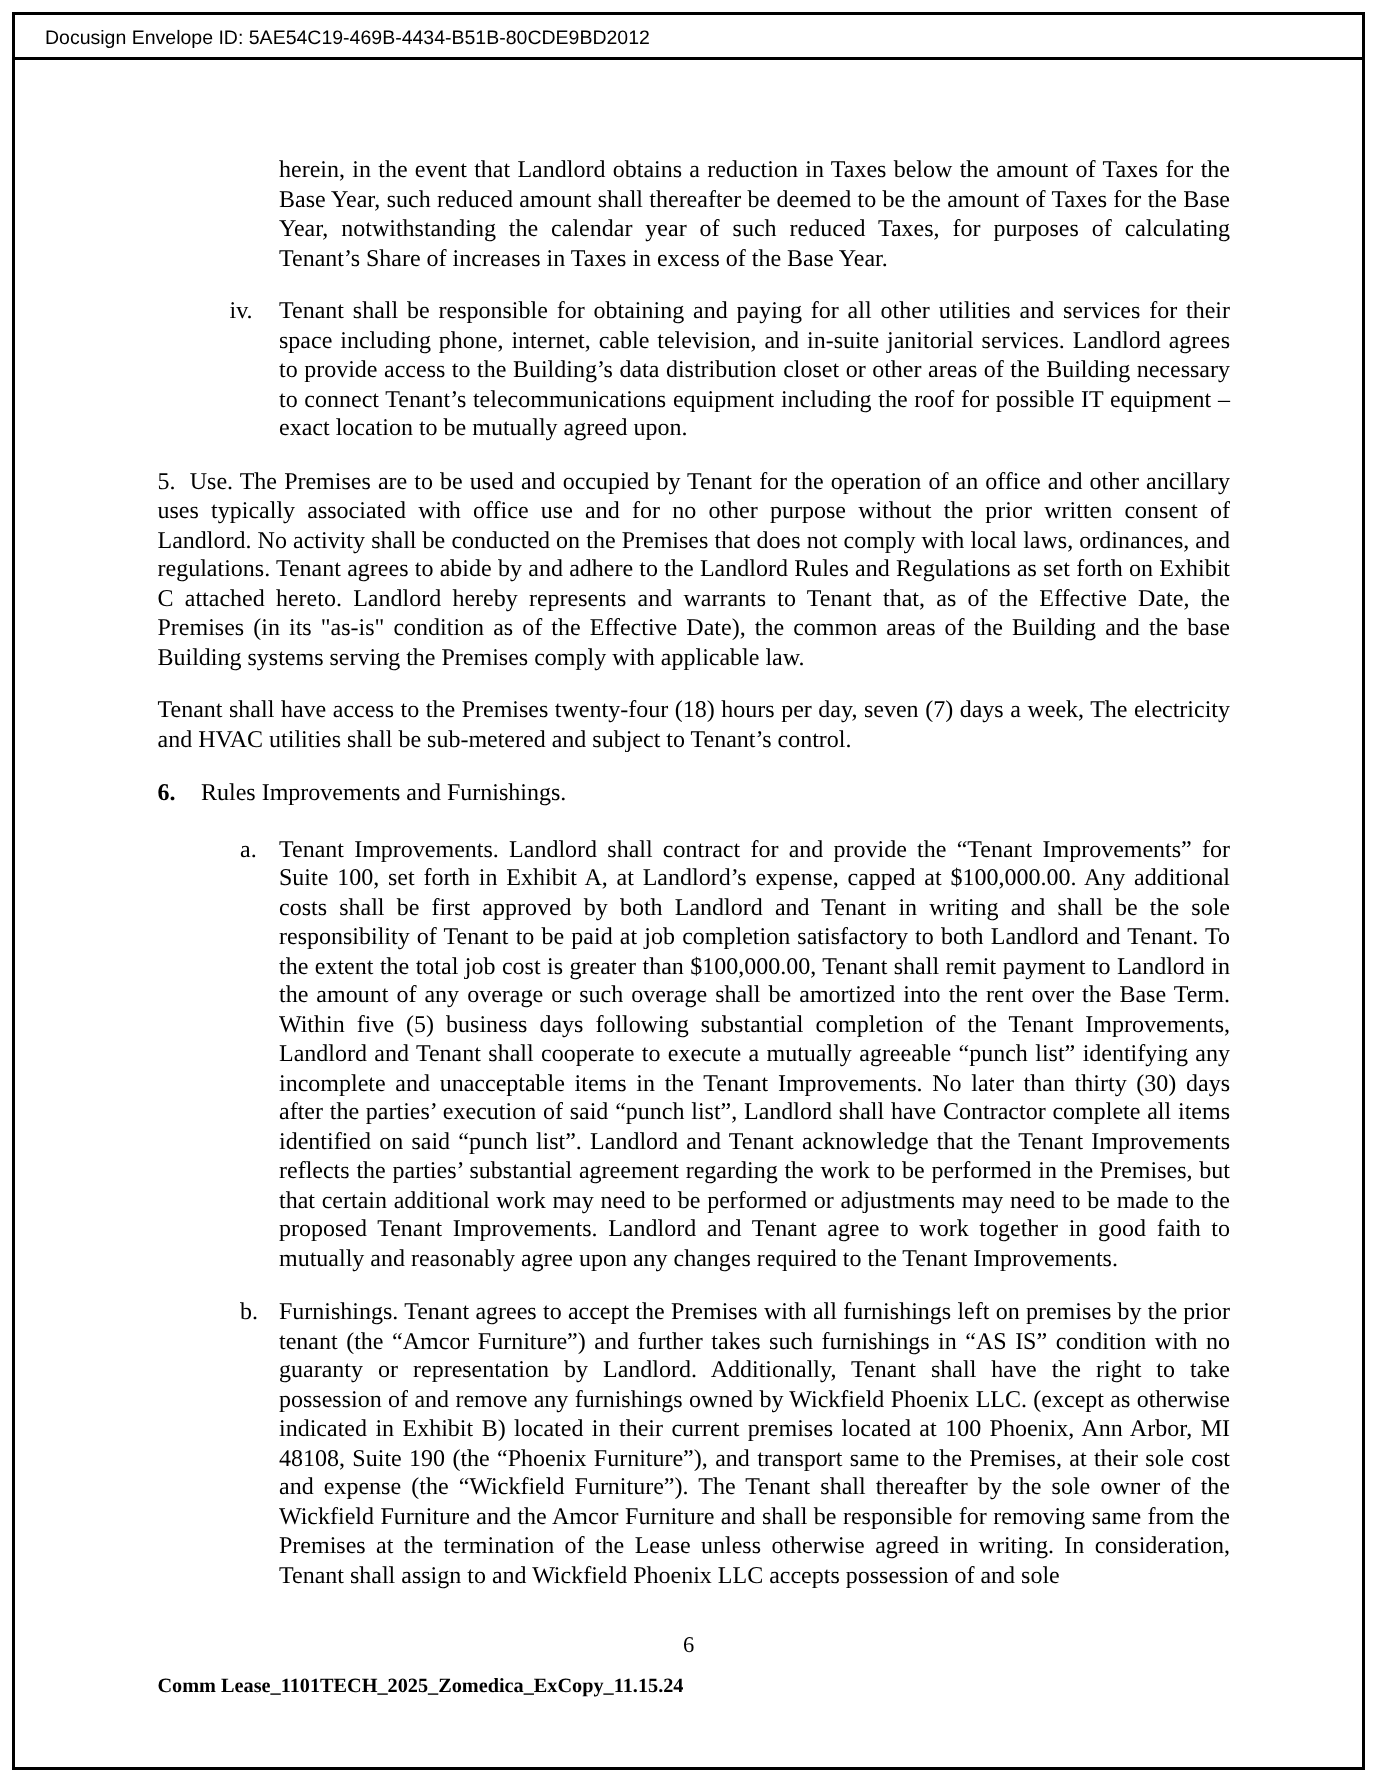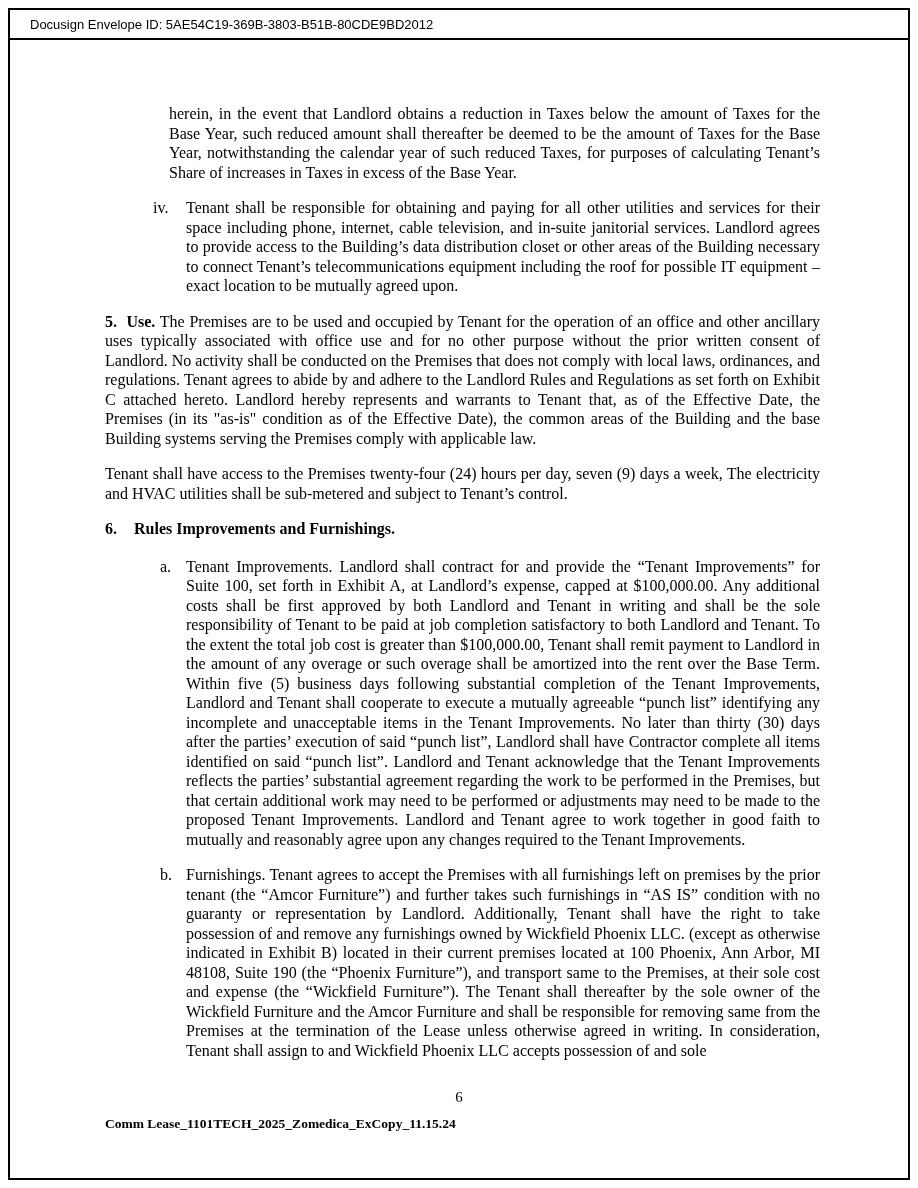--- a/index.html
+++ b/index.html
@@ -34,27 +34,27 @@
   .content {
     position: absolute;
     left: 105px;
     top: 104px;
     width: 715px;
     font-size: 16px;
     line-height: 19.5px;
     text-align: justify;
   }
   .para { margin: 0 0 16px 0; }
-  .hang { margin-left: 64px; }
+  .hang { margin-left: 81px; }
   .roman, .alpha { margin-left: 81px; position: relative; }
   .roman .marker { position: absolute; left: -33px; }
   .alpha .marker { position: absolute; left: -26px; }
   .heading { margin-left: 29px; position: relative; font-weight: bold; margin-bottom: 18px; }
   .heading .marker { position: absolute; left: -29px; }
-  .b { font-weight: bold; }
+  .b { font-weight: normal; }
   .u { }
   .page-number {
     position: absolute;
     left: 0; right: 0;
     top: 1089px;
     text-align: center;
     font-size: 15px;
   }
   .doc-ref {
     position: absolute;
@@ -64,28 +64,28 @@
     font-weight: bold;
   }
 </style>
 </head>
 <body>
 
 <div class="page">
   <div class="page-border"></div>
 
   <div class="ds-header">
-    <span class="ds-id">Docusign Envelope ID: 5AE54C19-369B-3803-B51B-80CDE9BD2012</span>
+    <span class="ds-id">Docusign Envelope ID: 5AE54C19-469B-4434-B51B-80CDE9BD2012</span>
   </div>
 
   <div class="content" id="doc-body">
       <div class="para hang"><span>herein, in the event that Landlord obtains a reduction in Taxes below the amount of Taxes for the Base Year, such reduced amount shall thereafter be deemed to be the amount of Taxes for the Base Year, notwithstanding the calendar year of such reduced Taxes, for purposes of calculating Tenant’s Share of increases in Taxes in excess of the Base Year.</span></div>
       <div class="para roman"><span class="marker">iv.</span><span>Tenant shall be responsible for obtaining and paying for all other utilities and services for their space including phone, internet, cable television, and in-suite janitorial services.  Landlord agrees to provide access to the Building’s data distribution closet or other areas of the Building necessary to connect Tenant’s telecommunications equipment including the roof for possible IT equipment – exact location to be mutually agreed upon.</span></div>
       <div class="para plain"><span class="b">5.&nbsp; Use.</span><span> The Premises are to be used and occupied by Tenant for the operation of an office and other ancillary uses typically associated with office use and for no other purpose without the prior written consent of Landlord. No activity shall be conducted on the Premises that does not comply with local laws, ordinances, and regulations.  Tenant agrees to abide by and adhere to the Landlord Rules and Regulations as set forth on Exhibit C attached hereto.  Landlord hereby represents and warrants to Tenant that, as of the Effective Date, the Premises (in its "as-is" condition as of the Effective Date), the common areas of the Building and the base Building systems serving the Premises comply with applicable law.</span></div>
-      <div class="para plain"><span>Tenant shall have access to the Premises twenty-four (24) hours per day, seven (9) days a week, The electricity and HVAC utilities shall be sub-metered and subject to Tenant’s control.</span></div>
+      <div class="para plain"><span>Tenant shall have access to the Premises twenty-four (18) hours per day, seven (7) days a week, The electricity and HVAC utilities shall be sub-metered and subject to Tenant’s control.</span></div>
       <div class="para heading"><span class="marker">6.</span><span class="b">Rules Improvements and Furnishings</span><span class="b">.</span></div>
       <div class="para alpha"><span class="marker">a.</span><span class="u">Tenant Improvements.</span><span> Landlord shall contract for and provide the “Tenant Improvements” for Suite 100, set forth in </span><span class="u">Exhibit A</span><span>, at Landlord’s expense, capped at $100,000.00.  Any additional costs shall be first approved by both Landlord and Tenant in writing and shall be the sole responsibility of Tenant to be paid at job completion satisfactory to both Landlord and Tenant.  To the extent the total job cost is greater than $100,000.00, Tenant shall remit payment to Landlord in the amount of any overage or such overage shall be amortized into the rent over the Base Term.  Within five (5) business days following substantial completion of the Tenant Improvements, Landlord and Tenant shall cooperate to execute a mutually agreeable “punch list” identifying any incomplete and unacceptable items in the Tenant Improvements.  No later than thirty (30) days after the parties’ execution of said “punch list”, Landlord shall have Contractor complete all items identified on said “punch list”. Landlord and Tenant acknowledge that the Tenant Improvements reflects the parties’ substantial agreement regarding the work to be performed in the Premises, but that certain additional work may need to be performed or adjustments may need to be made to the proposed Tenant Improvements. Landlord and Tenant agree to work together in good faith to mutually and reasonably agree upon any changes required to the Tenant Improvements.</span></div>
       <div class="para alpha"><span class="marker">b.</span><span class="u">Furnishings.</span><span> Tenant agrees to accept the Premises with all furnishings left on premises by the prior tenant (the “Amcor Furniture”) and further takes such furnishings in “AS IS” condition with no guaranty or representation by Landlord.  Additionally, Tenant shall have the right to take possession of and remove any furnishings owned by Wickfield Phoenix LLC. (except as otherwise indicated in Exhibit B) located in their current premises located at 100 Phoenix, Ann Arbor, MI 48108, Suite 190 (the “Phoenix Furniture”), and transport same to the Premises, at their sole cost and expense (the “Wickfield Furniture”).  The Tenant shall thereafter by the sole owner of the Wickfield Furniture and the Amcor Furniture and shall be responsible for removing same from the Premises at the termination of the Lease unless otherwise agreed in writing.  In consideration, Tenant shall assign to and Wickfield Phoenix LLC accepts possession of and sole</span></div>
     </div>
 
   <div class="page-number">6</div>
 
   <div class="doc-ref">Comm Lease_1101TECH_2025_Zomedica_ExCopy_11.15.24</div>
 </div>
 

